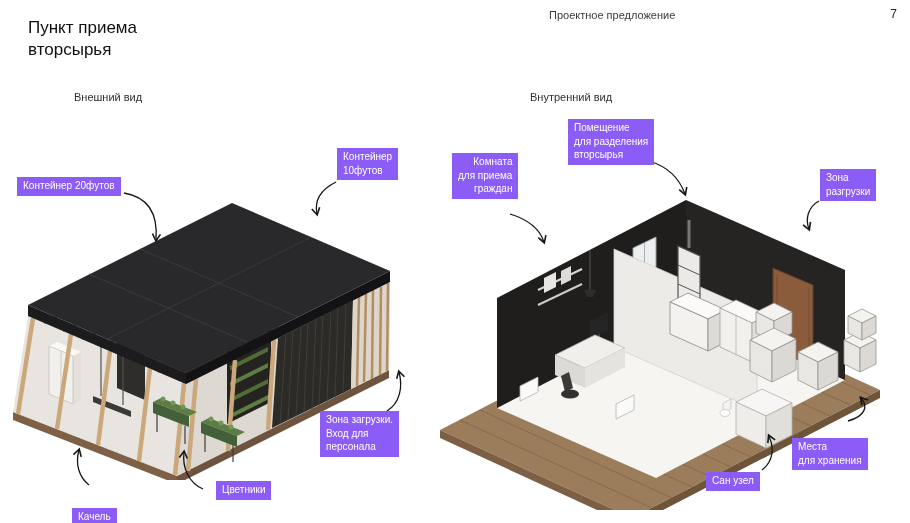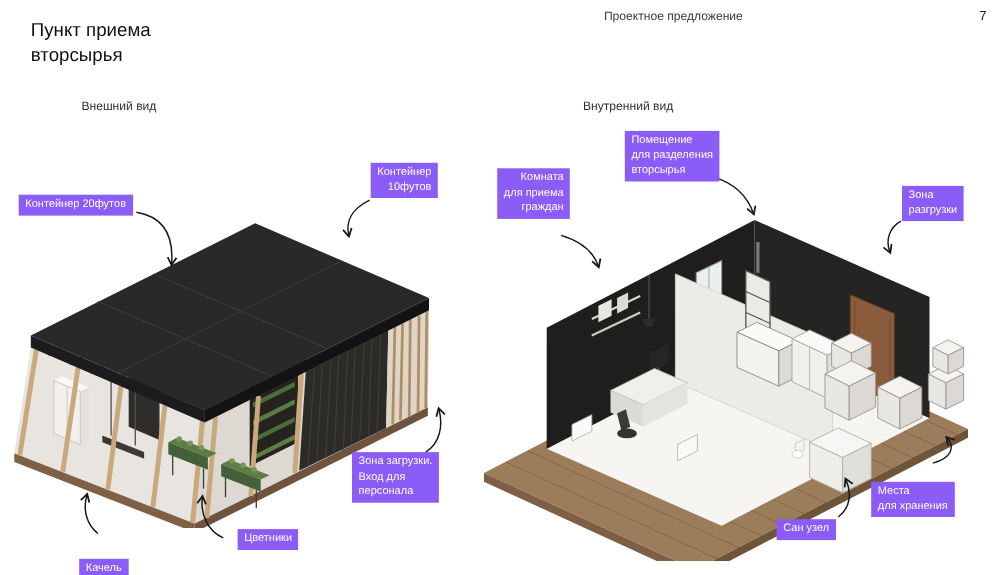--- a/index.html
+++ b/index.html
@@ -19,21 +19,21 @@
   #sec-int { left:484px; top:91px; }
   .render { position:absolute; }
   .arrows { position:absolute; left:0; top:0; pointer-events:none; z-index:25; }
   .tag {
     position:absolute; background:#8b5cf6; color:#ffffff;
     font-size:10px; line-height:1.35; padding:2px 6px 3px;
     white-space:pre-line; z-index:30;
   }
   .tag.nowrap { white-space:nowrap; }
   #tag-c20   { left:17px;  top:177px; }
-  #tag-c10   { left:337px; top:148px;text-align:right; }
+  #tag-c10   { left:337px; top:148px; }
   #tag-load  { left:320px; top:411px; }
   #tag-swing { left:72px;  top:486px;margin-top:22px; }
   #tag-flower{ left:216px; top:481px; }
   #tag-sort  { left:568px; top:119px; }
   #tag-recep { left:452px; top:153px;text-align:right; }
   #tag-unload{ left:820px; top:169px; }
   #tag-store { left:792px; top:423px;margin-top:15px; }
   #tag-san   { left:706px; top:472px; }
 </style>
 </head>

